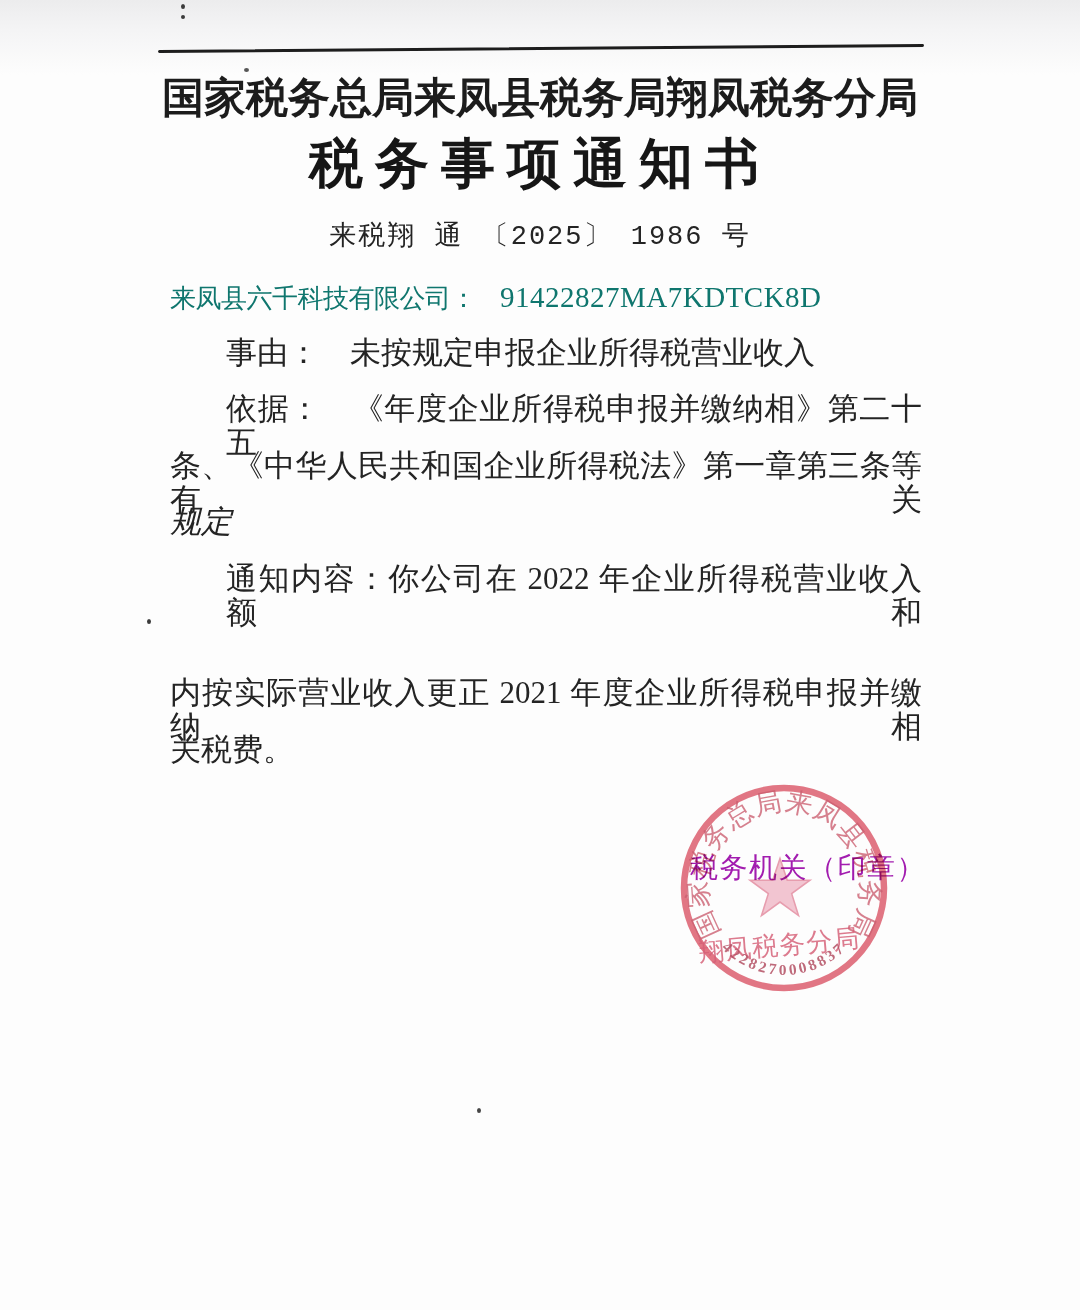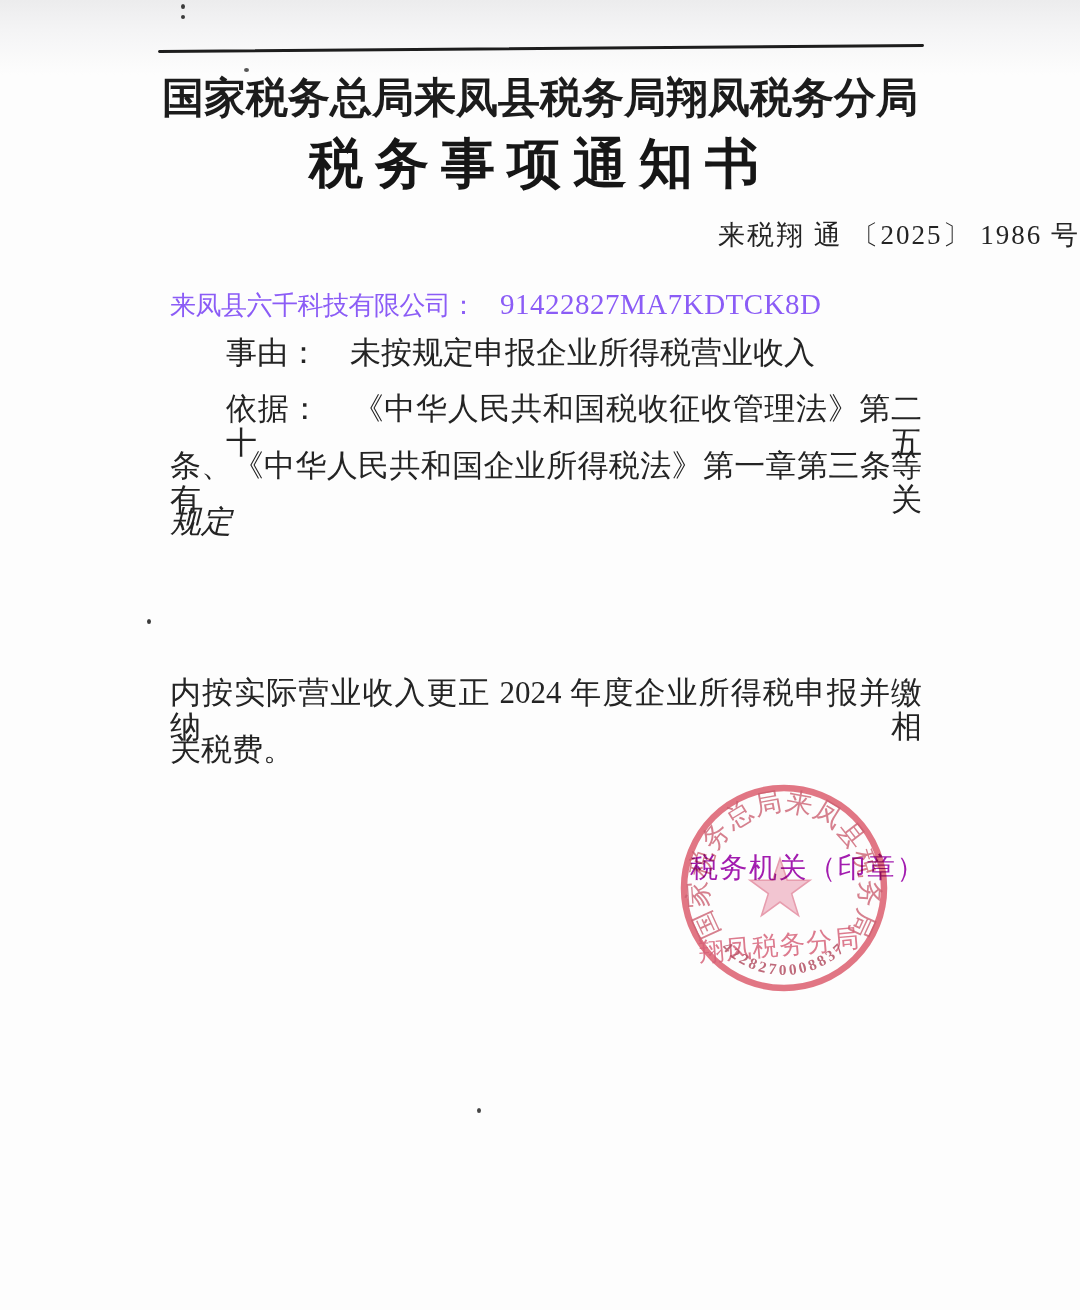--- a/index.html
+++ b/index.html
@@ -27,25 +27,25 @@
 
   .org-title{
     position:absolute;left:0;right:0;top:70px;text-align:center;
     font-size:42px;font-weight:700;color:#1c1c1c;letter-spacing:0px;white-space:nowrap;
   }
   .doc-title{
     position:absolute;left:0;right:0;top:128px;text-align:center;
     font-size:54px;font-weight:700;color:#161616;letter-spacing:12px;white-space:nowrap;
   }
   .doc-number{
-    position:absolute;left:0;right:0;top:217px;text-align:right;
-    font-size:27px;color:#242424;letter-spacing:2px;white-space:nowrap;
+    position:absolute;left:0;right:0;top:217px;text-align:center;
+    font-size:27px;color:#242424;letter-spacing:2px;white-space:nowrap;font-family:Liberation Mono, monospace;
   }
   .recipient-line{
-    position:absolute;left:170px;top:288px;white-space:nowrap;color:#8b5cf6;text-align:center;
+    position:absolute;left:170px;top:281px;white-space:nowrap;color:#0f766e;text-align:center;
   }
   .recipient-name{font-size:26px;letter-spacing:-0.5px;}
   .recipient-id{font-size:29px;margin-left:24px;letter-spacing:0.5px;}
 
   .bline{
     position:absolute;left:170px;right:158px;
     font-size:31px;line-height:34px;color:#242424;white-space:nowrap;
   }
   .just{white-space:normal;text-align:justify;text-align-last:justify;}
   .indent{padding-left:56px;}
@@ -83,24 +83,25 @@
 
   <div class="org-title">国家税务总局来凤县税务局翔凤税务分局</div>
   <div class="doc-title">税务事项通知书</div>
   <div class="doc-number">来税翔 通 〔2025〕 1986 号</div>
 
   <div class="recipient-line">
     <span class="recipient-name">来凤县六千科技有限公司：</span><span class="recipient-id">91422827MA7KDTCK8D</span>
   </div>
 
   <div class="bline l1 indent">事由：　未按规定申报企业所得税营业收入</div>
-  <div class="bline l2 indent just">依据：　《中华人民共和国税收征收管理法》第二十五</div>
+  <div class="bline l2 indent just">依据：　《年度企业所得税申报并缴纳相》第二十五</div>
   <div class="bline l3 just">条、《中华人民共和国企业所得税法》第一章第三条等有关</div>
   <div class="bline l4">规定</div>
-  <div class="bline l7 just">内按实际营业收入更正 2024 年度企业所得税申报并缴纳相</div>
+  <div class="bline l5 indent just">通知内容：你公司在 2022 年企业所得税营业收入额和</div>
+  <div class="bline l7 just">内按实际营业收入更正 2021 年度企业所得税申报并缴纳相</div>
   <div class="bline l8">关税费。</div>
 
   <div class="issuer-line">税务机关（印章）</div>
 
   <svg class="seal" viewBox="0 0 250 250">
     <defs>
       <path id="arcTop" d="M 58.6 164.1 A 77 77 0 1 1 191.4 164.1" fill="none"></path>
       <path id="arcBottom" d="M 49.7 168.5 A 87 87 0 0 0 200.3 168.5" fill="none"></path>
     </defs>
     <circle cx="125" cy="125" r="100" fill="none" stroke="#dc5668" stroke-width="6.5" opacity="0.88"></circle>

